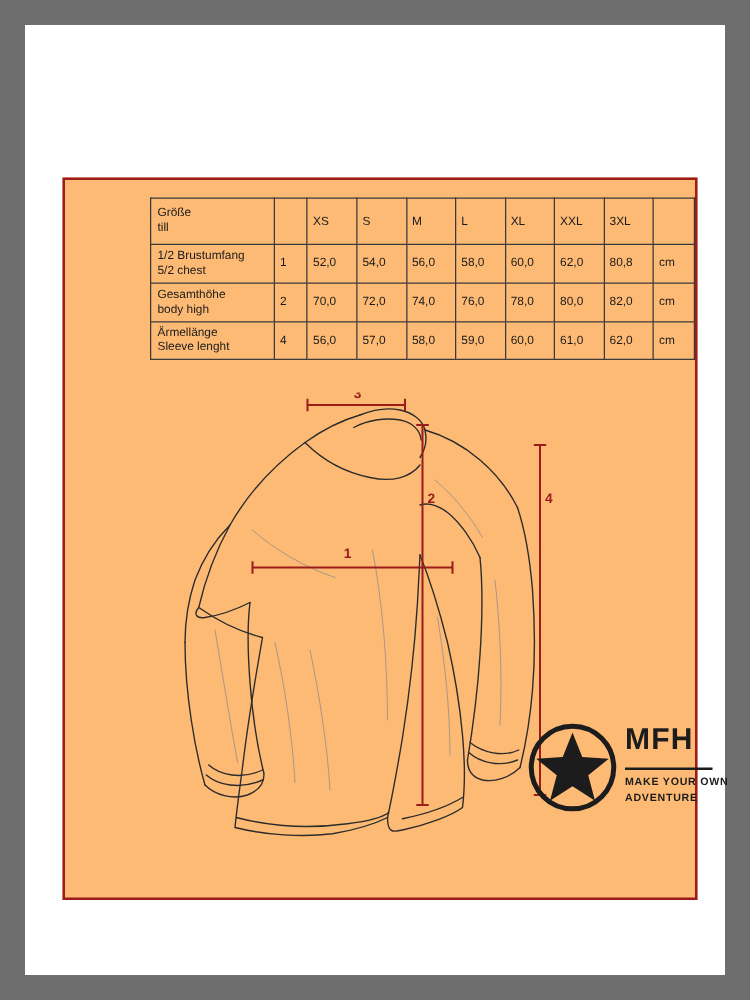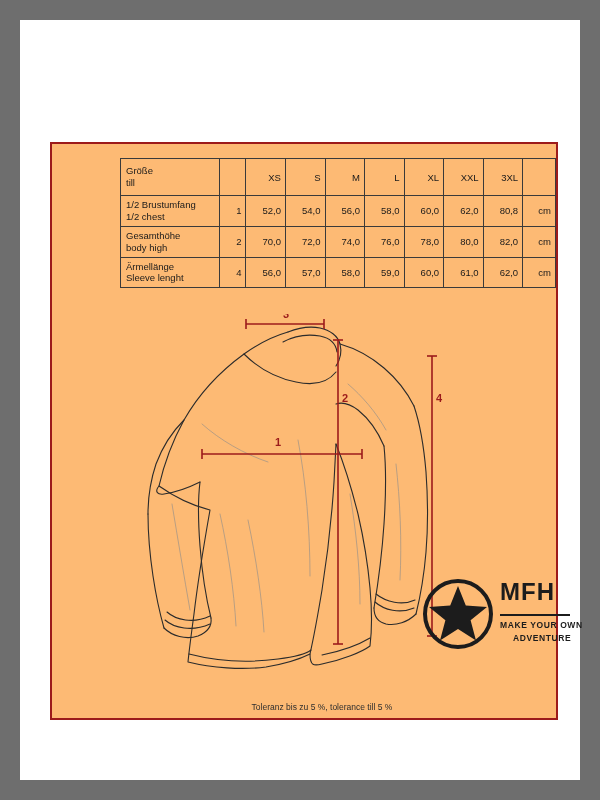--- a/index.html
+++ b/index.html
@@ -37,21 +37,21 @@
     left: 68px;
     top: 14px;
     border-collapse: collapse;
     font-size: 9.5px;
     color: #1a1a1a;
   }
   .size-table td, .size-table th {
     border: 1px solid #3a3a3a;
     padding: 3px 4px;
     font-weight: normal;
-    text-align: right;
+    text-align: left;
     vertical-align: middle;
     height: 14px;
   }
   .size-table td.lbl {
     text-align: left;
     width: 96px;
     line-height: 1.25;
     padding-left: 5px;
   }
   .size-table td.num {
@@ -132,21 +132,20 @@
   }
   .logo .tag2 {
     position: absolute;
     left: 78px;
     top: 57px;
     font-size: 8.5px;
     font-weight: bold;
     letter-spacing: 0.6px;
     color: #1c1c1c;
     white-space: nowrap;
-    margin-left: 13px;
   }
   .tolerance {
     position: absolute;
     left: 0;
     top: 558px;
     width: 540px;
     text-align: center;
     font-size: 8.5px;
     color: #2e2e2e;
   }
@@ -179,21 +178,21 @@
           <th class="hcol">XL</th>
           <th class="hcol">XXL</th>
           <th class="hcol">3XL</th>
           <th class="hunit"></th>
         </tr>
       </thead>
       <tbody>
         <tr>
           <td class="lbl">
             <span>1/2 Brustumfang</span><br>
-            <span>1/2 chest</span>
+            <span>5/2 chest</span>
           </td>
           <td class="num">1</td>
           <td class="val">52,0</td>
           <td class="val">54,0</td>
           <td class="val">56,0</td>
           <td class="val">58,0</td>
           <td class="val">60,0</td>
           <td class="val">62,0</td>
           <td class="val">80,8</td>
           <td class="unit">cm</td>
@@ -324,16 +323,15 @@
           <circle cx="36" cy="36" r="33" fill="none" stroke="#1c1c1c" stroke-width="4"></circle>
           <path d="M36 8 L43.8 27.6 L65 29 L48.6 42.2 L54 62.6 L36 51 L18 62.6 L23.4 42.2 L7 29 L28.2 27.6 Z" fill="#1c1c1c"></path>
         </svg>
       </div>
       <div class="mfh">MFH</div>
       <div class="rule"></div>
       <div class="tag1">MAKE YOUR OWN</div>
       <div class="tag2">ADVENTURE</div>
     </div>
 
-    <div class="tolerance">Toleranz bis zu 5 %, tolerance till 5 %</div>
 
   </div>
 </div>
 
 </body></html>

